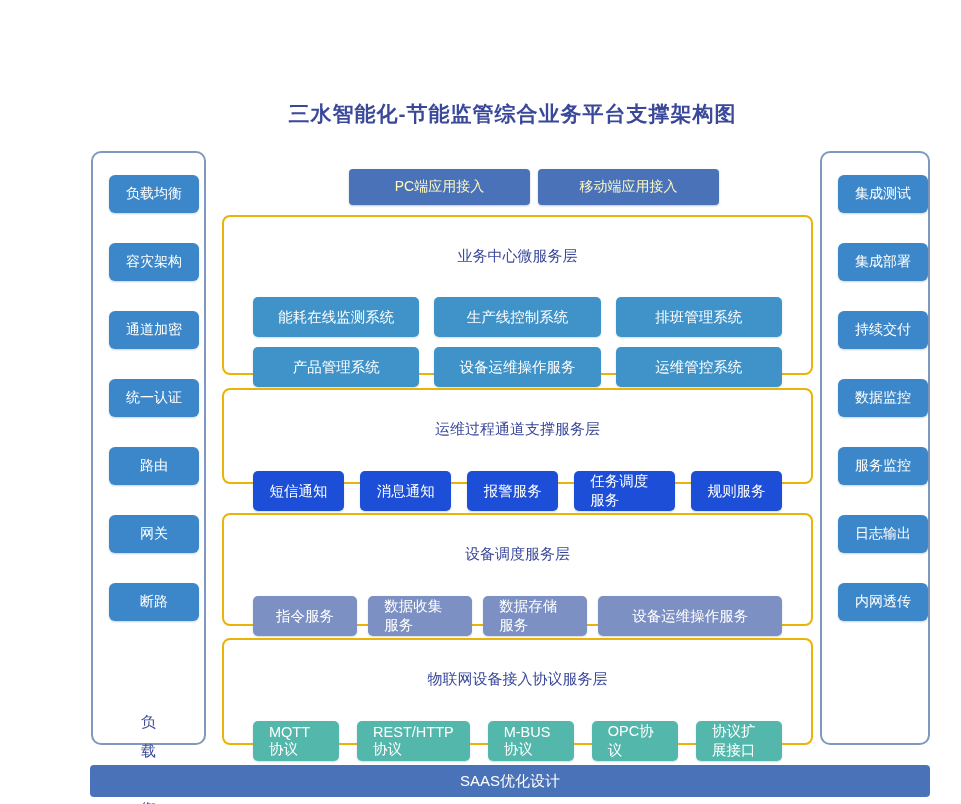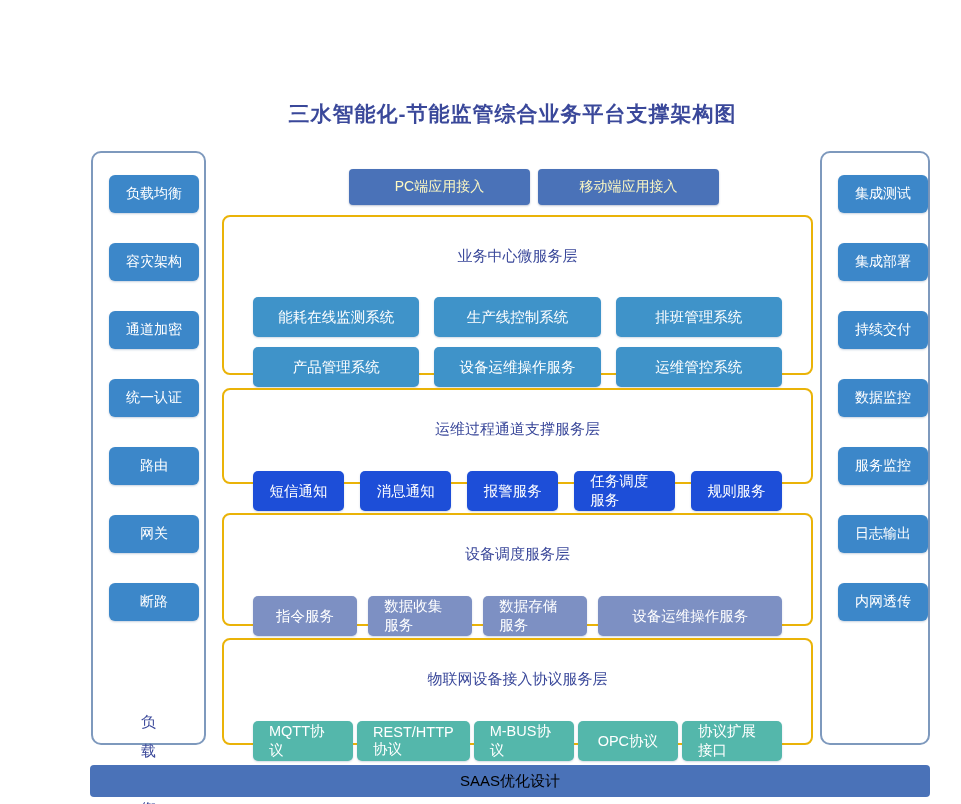--- a/index.html
+++ b/index.html
@@ -65,28 +65,28 @@
     gap:10px 15px; padding:15px 13px 0;
   }
   .row { display:flex; padding:16px 13px 0; }
   .layer-1 .cell { background:#3f93c9; }
   .layer-2 .row  { gap:16px; }
   .layer-2 .cell { background:#1d4ed8; flex:1 1 0; }
   .layer-2 .cell.wide { flex:1.16 1 0; }
   .layer-3 .row  { gap:11px; }
   .layer-3 .cell { background:#7d90c3; flex:1 1 0; }
   .layer-3 .cell.wide { flex:2.1 1 0; }
-  .layer-4 .row  { gap:4px; }
+  .layer-4 .row  { gap:18px; }
   .layer-4 .cell { background:#54b7ab; flex:1 1 0; }
 
   
   .footer-bar {
     position:absolute; left:58px; top:733px; width:840px; height:32px;
     background:#4a72b8; border-radius:4px;
-    color:#000000; font-size:15px;
+    color:#ffffff; font-size:15px;
     display:flex; align-items:center; justify-content:center;
   }
 </style>
 </head>
 <body>
 
 <div class="page">
 
   <div class="diagram-title">三水智能化-节能监管综合业务平台支撑架构图</div>
 

